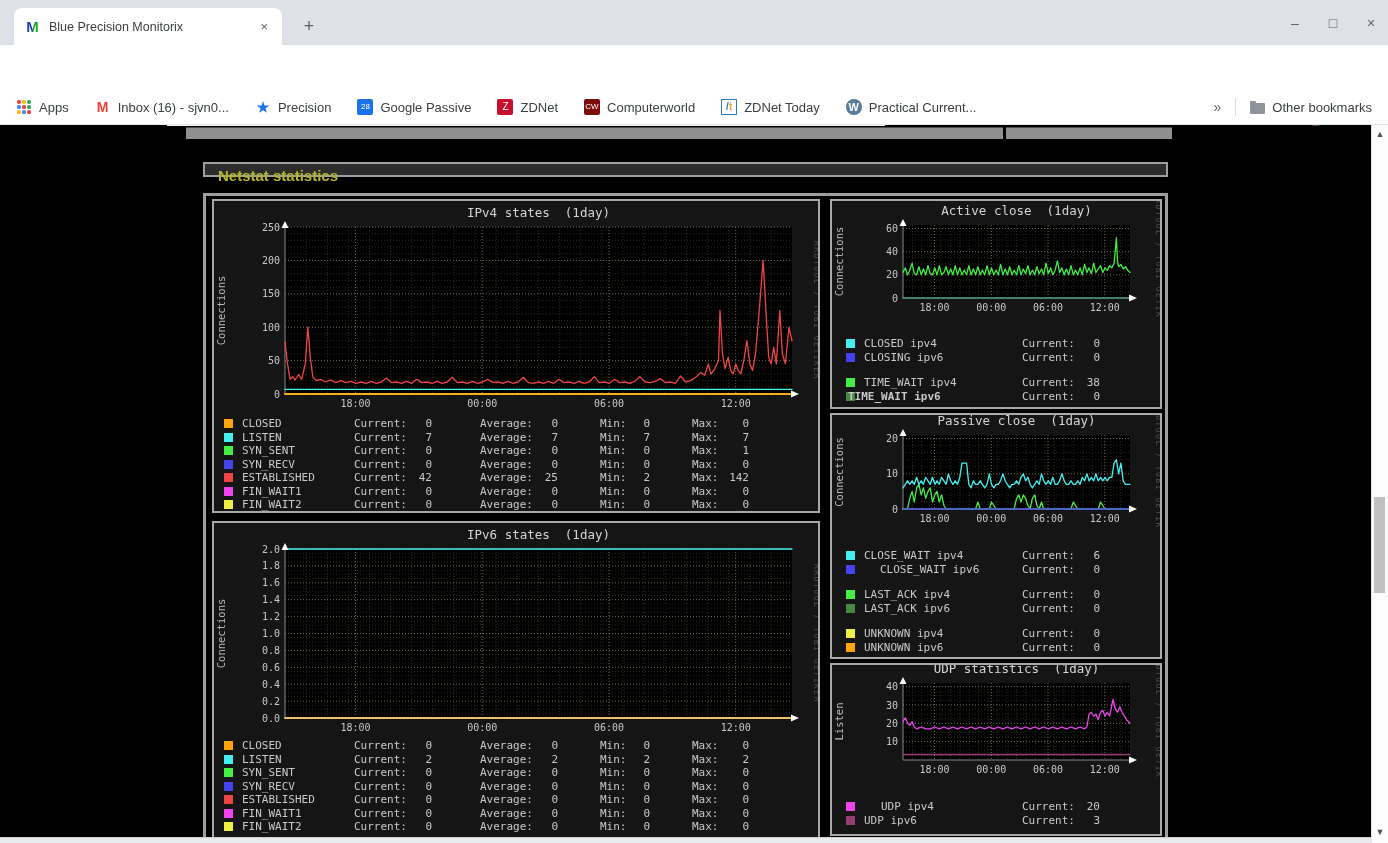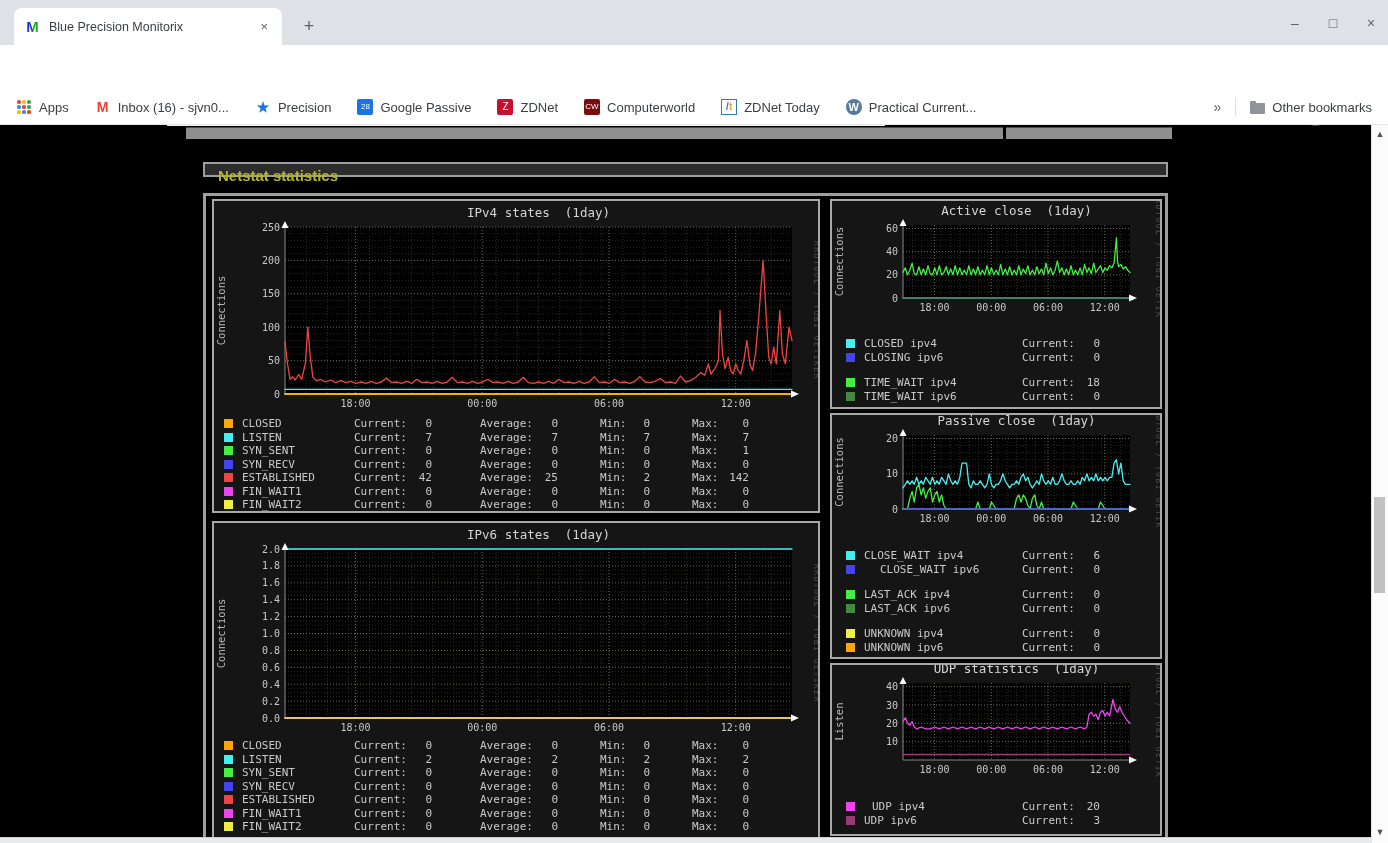--- a/index.html
+++ b/index.html
@@ -683,25 +683,25 @@
                 <span style="left: 32px;">CLOSING ipv6</span>
                 <span style="left: 190px;">Current:</span>
                 <span style="left: 238px; width: 30px; text-align: right;">0</span>
               </div>
             </div>
             <div class="lgroup">
               <div class="lrow">
                 <span class="sw" style="left: 14px; background: rgb(68, 238, 68);"></span>
                 <span style="left: 32px;">TIME_WAIT ipv4</span>
                 <span style="left: 190px;">Current:</span>
-                <span style="left: 238px; width: 30px; text-align: right;">18</span>
+                <span style="left: 238px; width: 30px; text-align: right;">38</span>
               </div>
               <div class="lrow">
                 <span class="sw" style="left: 14px; background: rgb(68, 136, 68);"></span>
-                <span style="left: 32px;">TIME_WAIT ipv6</span>
+                <span style="left: 16px; font-weight: bold;">TIME_WAIT ipv6</span>
                 <span style="left: 190px;">Current:</span>
                 <span style="left: 238px; width: 30px; text-align: right;">0</span>
               </div>
             </div>
           </div>
         </div>
         <div class="gpanel" style="height: 246px; margin-top: 4px;">
           <svg width="328" height="114">
             <rect x="71" y="20" width="227" height="74" fill="#000"></rect>
             <line x1="80.45833333333333" y1="20" x2="80.45833333333333" y2="94" stroke="#2c2c1e" stroke-dasharray="1,2"></line>
@@ -869,21 +869,21 @@
             <text x="216.053" y="108" font-size="10" fill="#c8c8c8" text-anchor="middle" font-family="&quot;DejaVu Sans Mono&quot;, monospace" style="white-space: pre;">06:00</text>
             <text x="272.803" y="108" font-size="10" fill="#c8c8c8" text-anchor="middle" font-family="&quot;DejaVu Sans Mono&quot;, monospace" style="white-space: pre;">12:00</text>
             <text x="184.5" y="8" font-size="12.5" fill="#d4d4d4" text-anchor="middle" font-family="&quot;DejaVu Sans Mono&quot;, monospace" style="white-space: pre;">UDP statistics  (1day)</text>
             <text x="11" y="56.5" font-size="10.5" fill="#b8b8b8" text-anchor="middle" font-family="&quot;DejaVu Sans Mono&quot;, monospace" transform="rotate(-90 11 56.5)" style="white-space: pre;">Listen</text>
             <text x="324" y="56.5" font-size="8" fill="#4e4e4e" text-anchor="middle" font-family="&quot;DejaVu Sans Mono&quot;, monospace" transform="rotate(90 324 56.5)" letter-spacing="1.5" style="white-space: pre;">RRDTOOL / TOBI OETIKER</text>
           </svg>
           <div class="legend" style="margin-top: 21px;">
             <div class="lgroup">
               <div class="lrow">
                 <span class="sw" style="left: 14px; background: rgb(238, 68, 238);"></span>
-                <span style="left: 40px;">UDP ipv4</span>
+                <span style="left: 49px;">UDP ipv4</span>
                 <span style="left: 190px;">Current:</span>
                 <span style="left: 238px; width: 30px; text-align: right;">20</span>
               </div>
               <div class="lrow">
                 <span class="sw" style="left: 14px; background: rgb(150, 60, 116);"></span>
                 <span style="left: 32px;">UDP ipv6</span>
                 <span style="left: 190px;">Current:</span>
                 <span style="left: 238px; width: 30px; text-align: right;">3</span>
               </div>
             </div>

